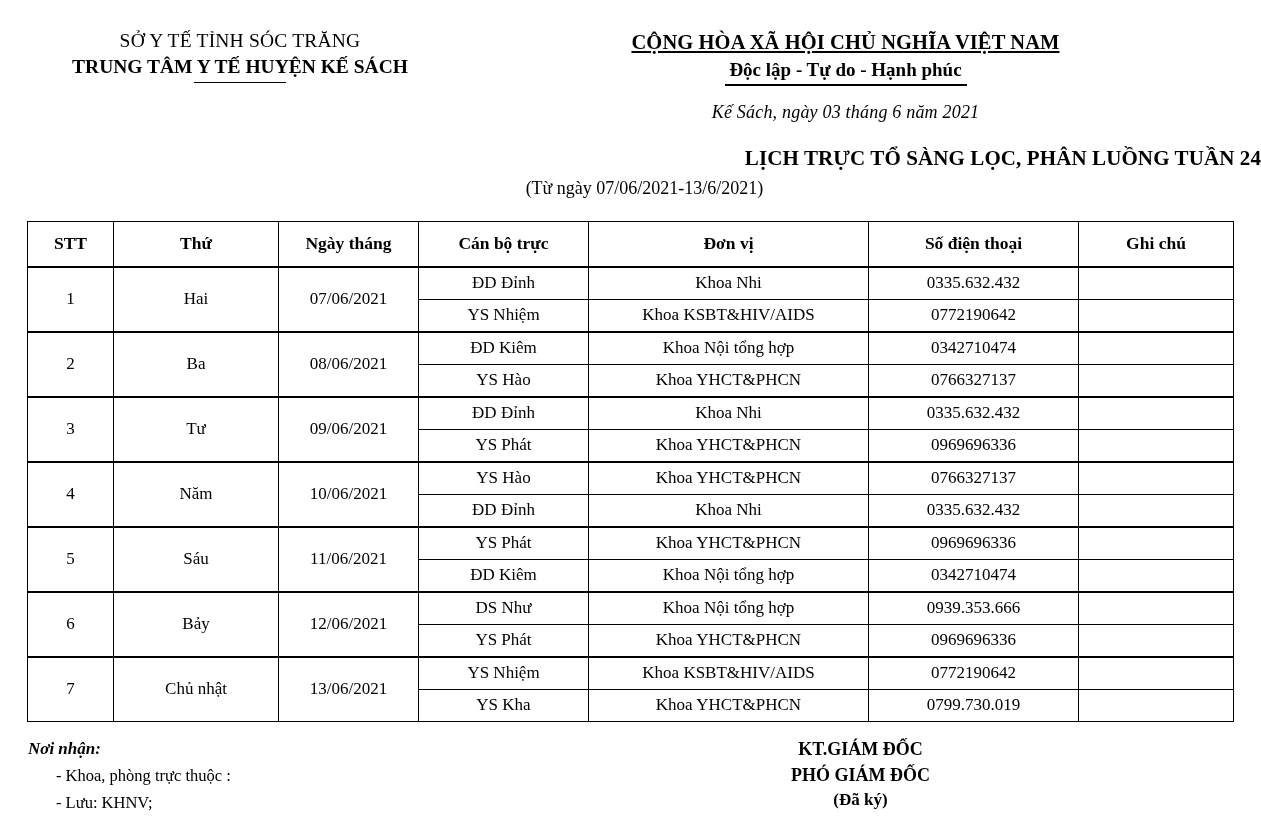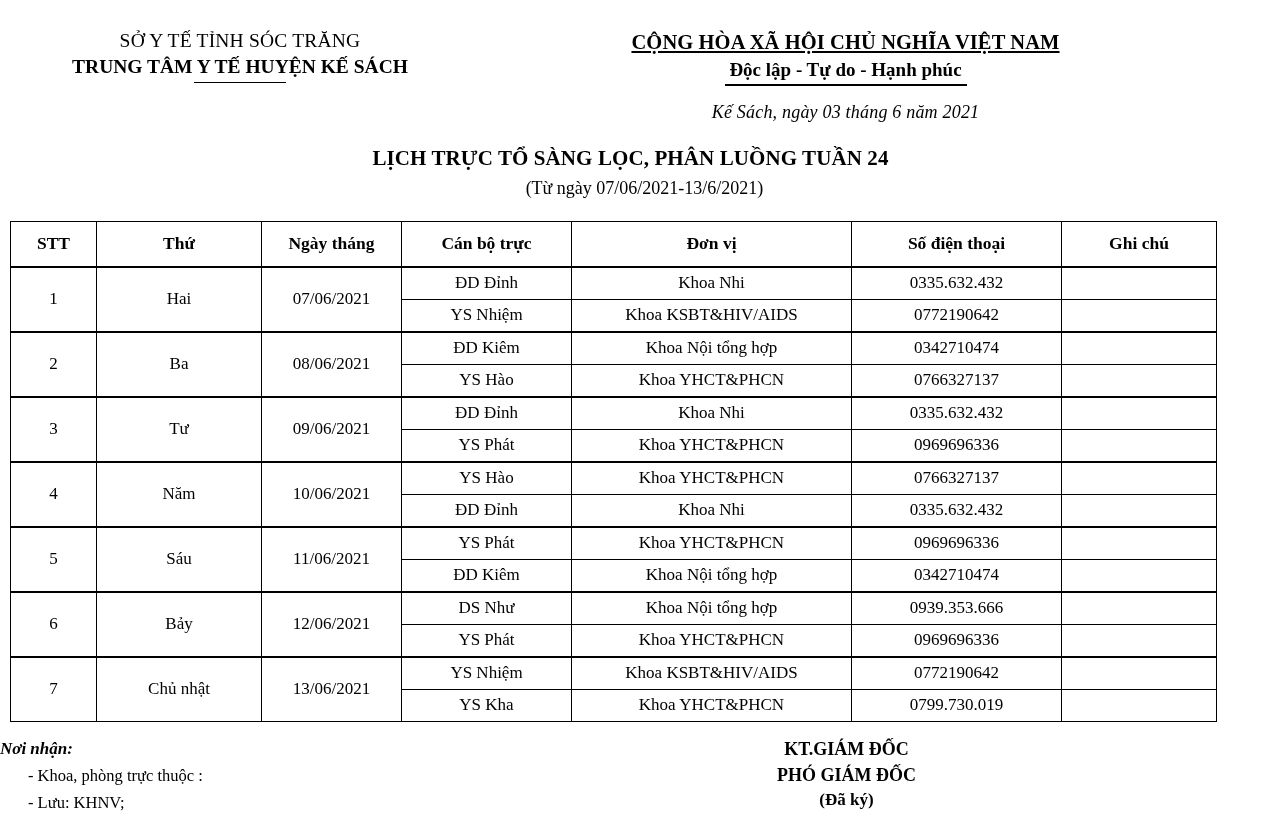--- a/index.html
+++ b/index.html
@@ -83,32 +83,33 @@
   
   .title-block {
     text-align: center;
     margin-top: 22px;
   }
   .doc-title {
     font-size: 21px;
     font-weight: bold;
     letter-spacing: .1px;
     line-height: 1.3;
+    text-align: right;
   }
   .doc-subtitle {
     font-size: 18px;
     margin-top: 5px;
     line-height: 1.3;
     margin-left: 28px;
   }
 
   
   .table-wrap {
     margin-top: 20px;
-    padding-left: 10px;
+    padding-left: 27px;
     padding-right: 28px;
     box-sizing: border-box;
   }
   table.schedule {
     border-collapse: collapse;
     width: 1206px;
     table-layout: fixed;
   }
   table.schedule th,
   table.schedule td {
@@ -141,20 +142,21 @@
   
   tr.group-start > td,
   tr.group-start > th {
     border-top-width: 2px;
   }
 
   
   .footer {
     display: flex;
     margin-top: 14px;
+    padding-left: 28px;
     padding-right: 28px;
     box-sizing: border-box;
   }
   .footer-left {
     width: 560px;
   }
   .recipients-title {
     font-size: 17px;
     font-weight: bold;
     font-style: italic;

